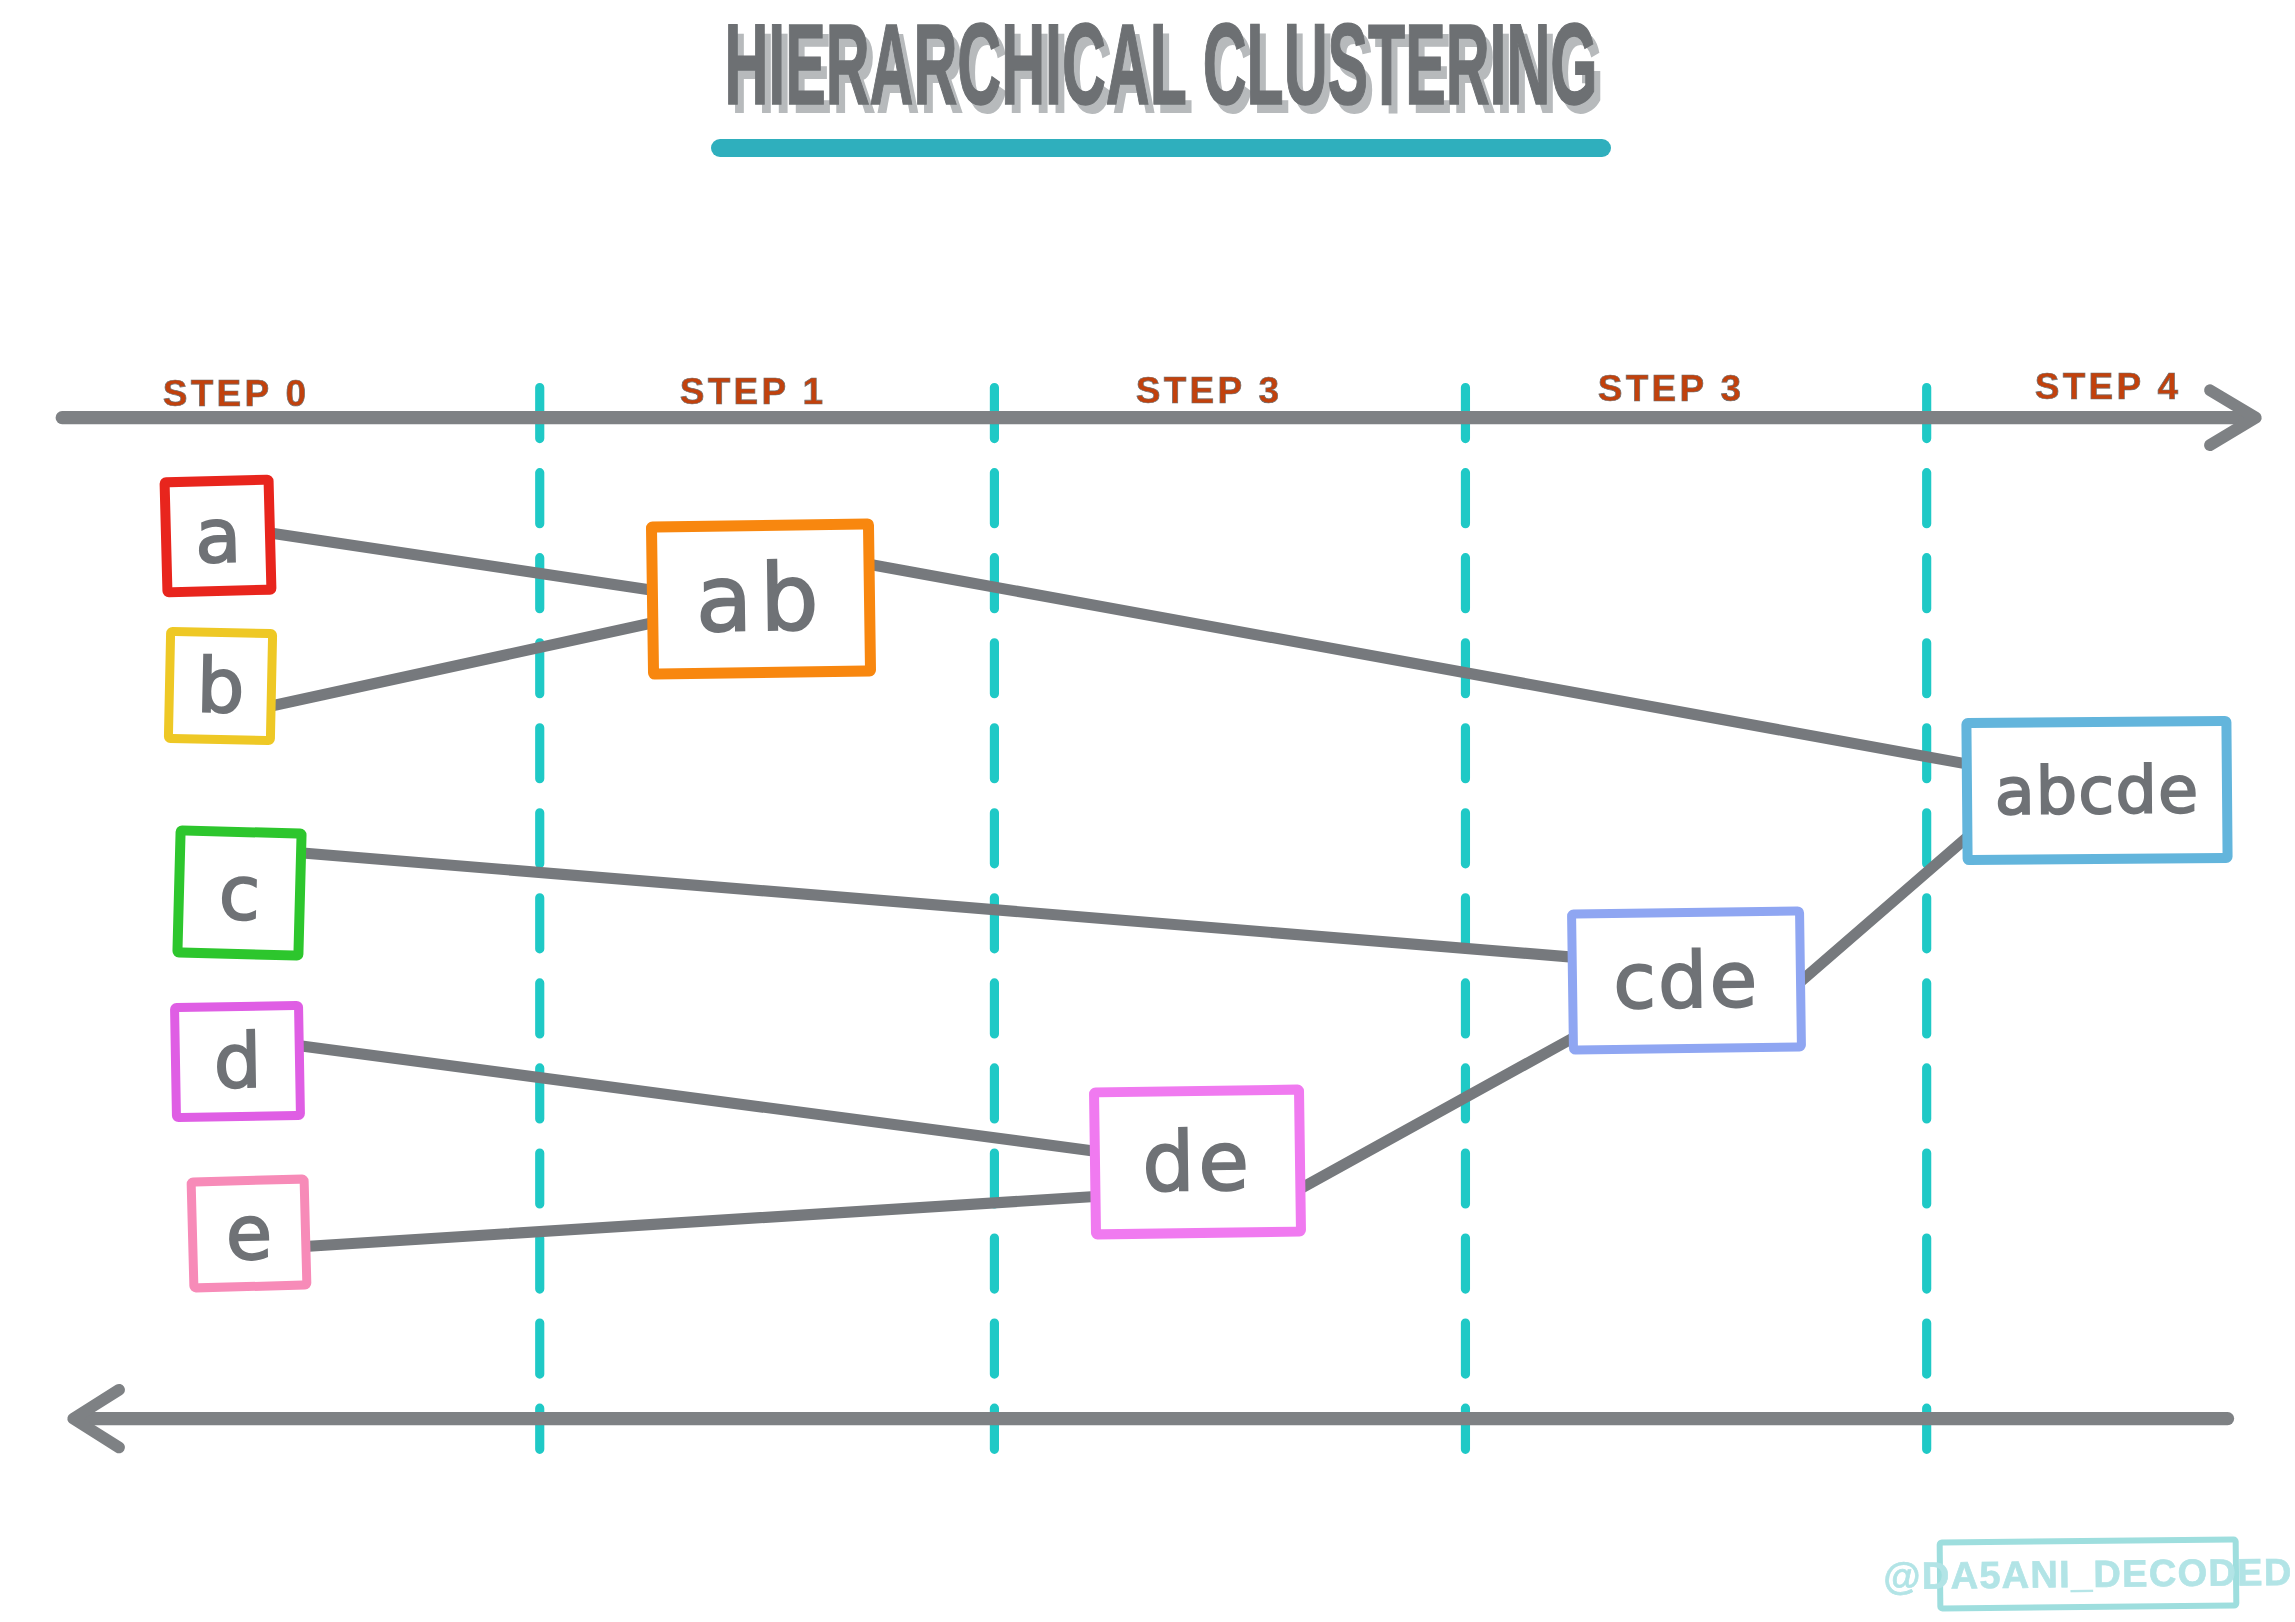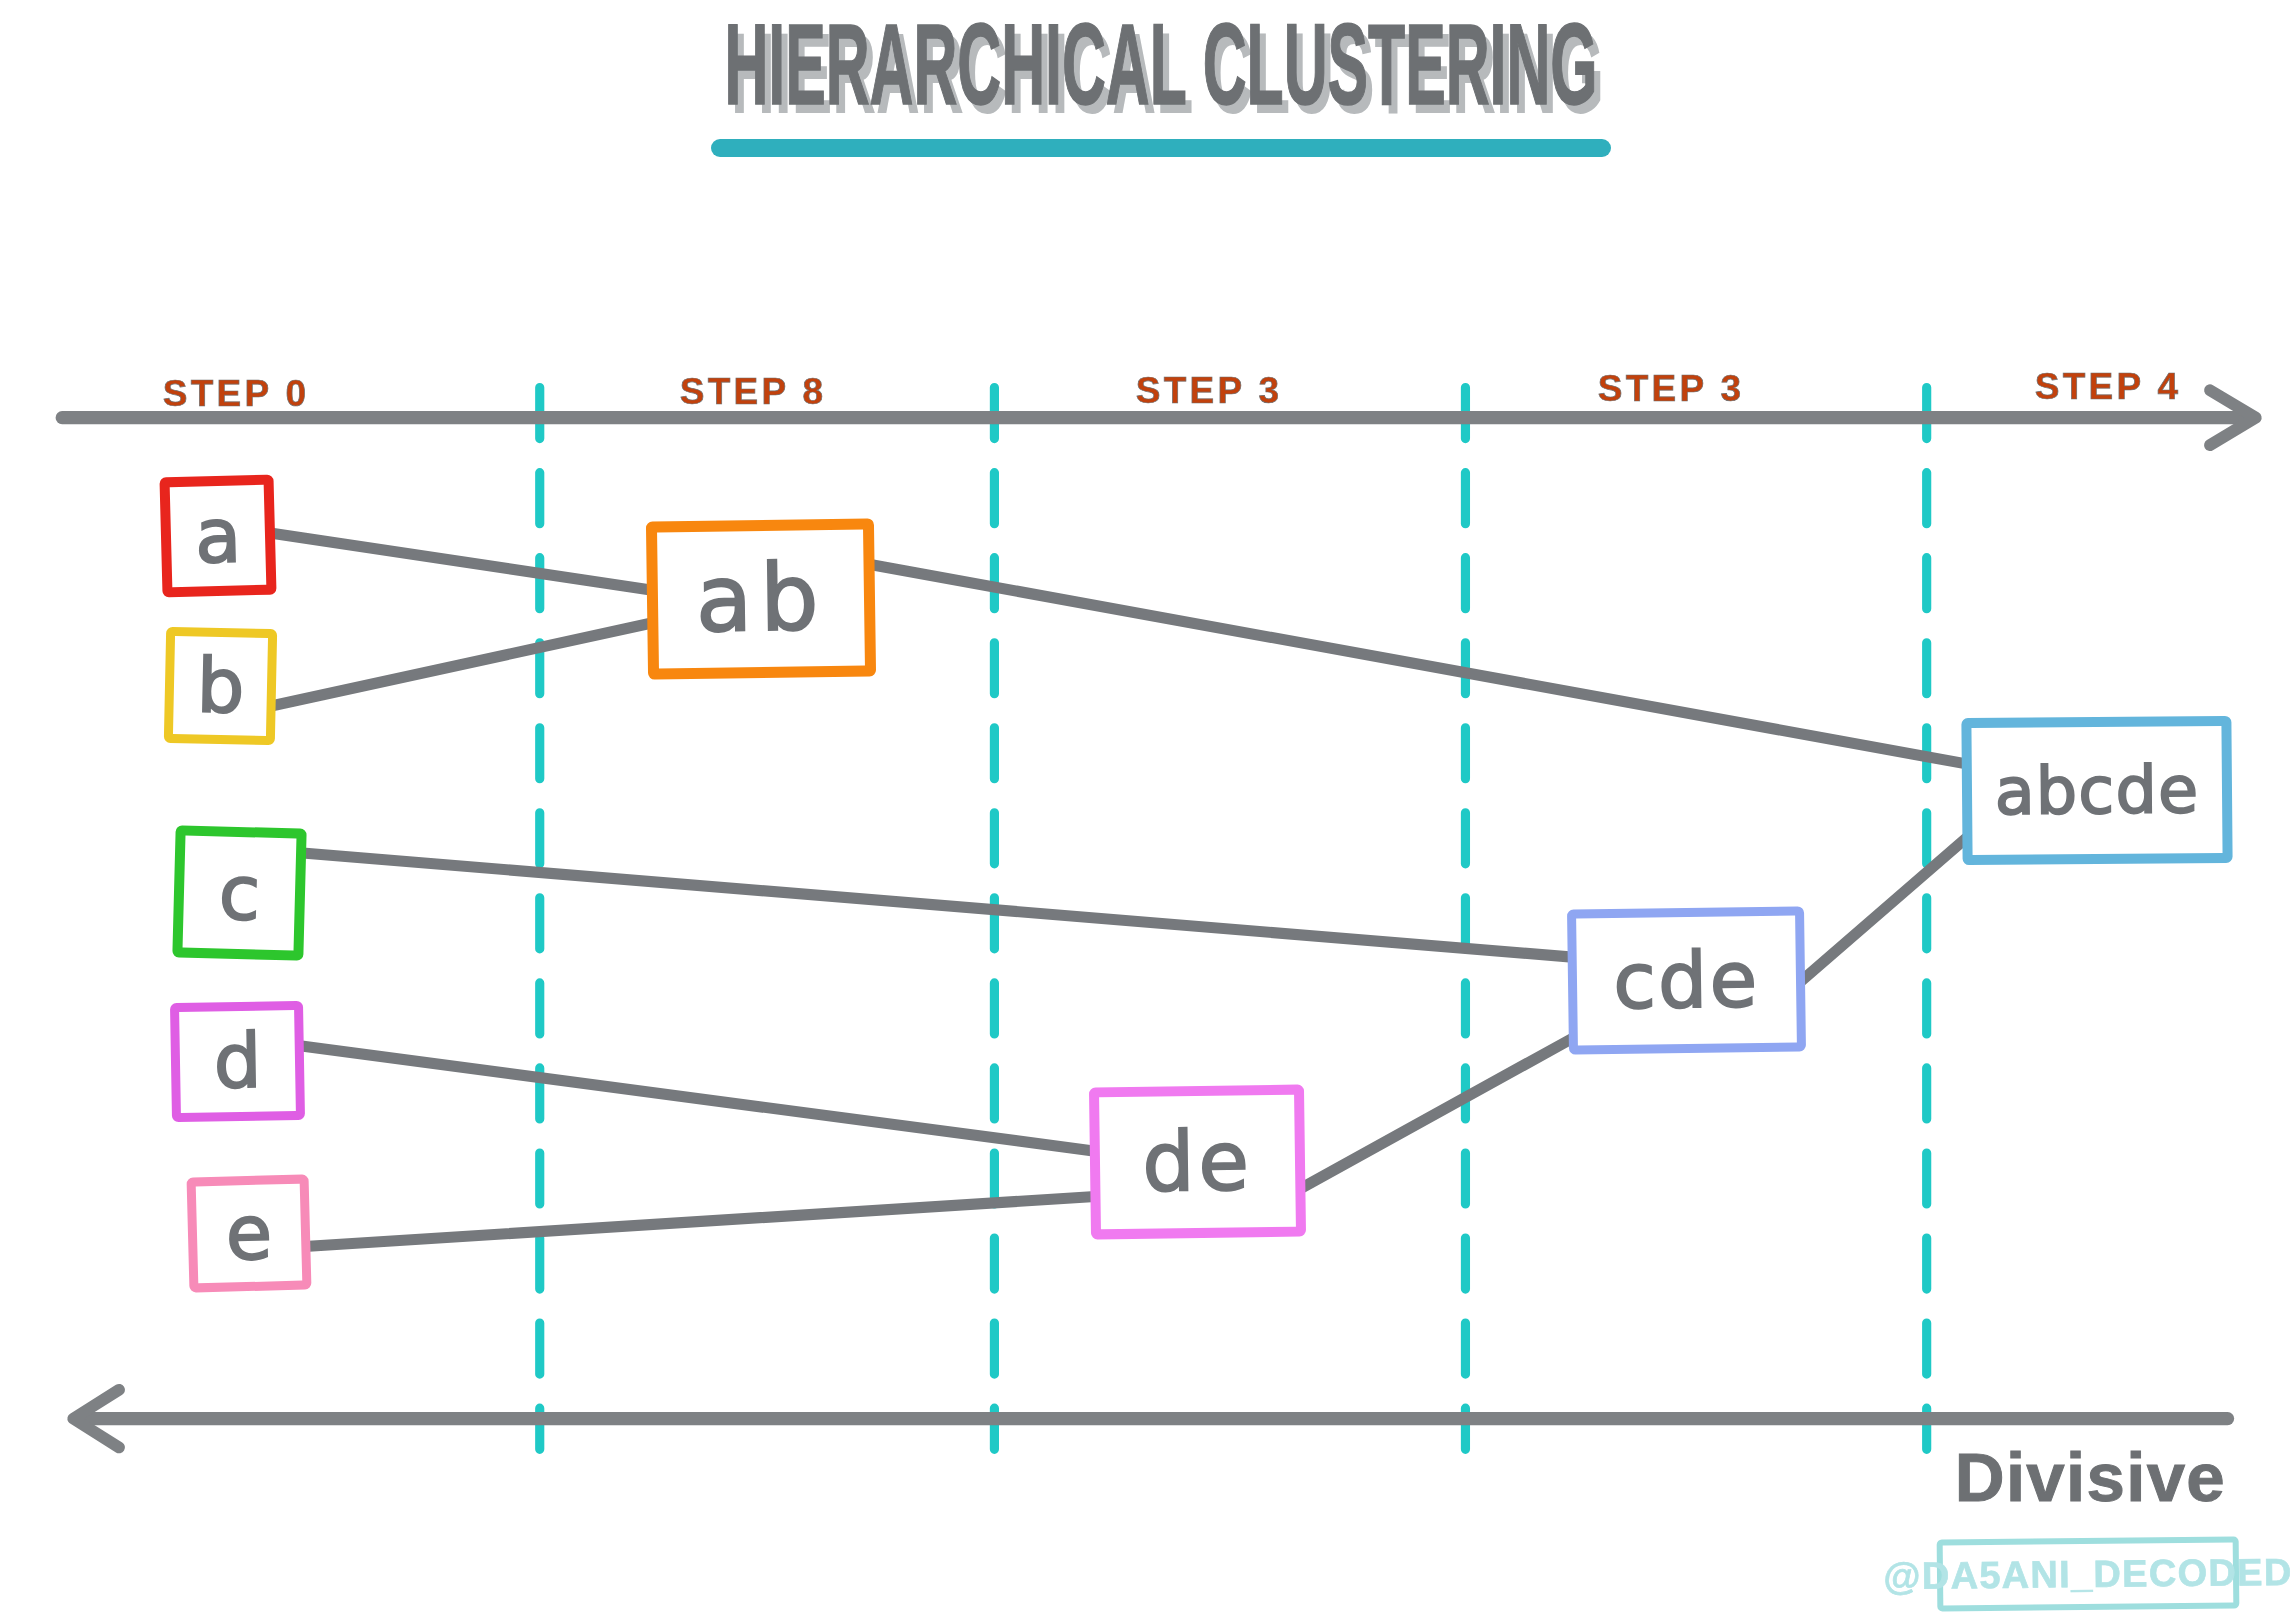--- a/index.html
+++ b/index.html
@@ -125,24 +125,23 @@
     <line x1="458" y1="1303" x2="2408" y2="1463" stroke-width="17" stroke-linecap="round" stroke="#76797d"></line>
     <line x1="458" y1="1598" x2="1680" y2="1760" stroke-width="17" stroke-linecap="round" stroke="#76797d"></line>
     <line x1="466" y1="1905" x2="1680" y2="1828" stroke-width="17" stroke-linecap="round" stroke="#76797d"></line>
     <line x1="1985" y1="1818" x2="2412" y2="1582" stroke-width="17" stroke-linecap="round" stroke="#76797d"></line>
     <line x1="2750" y1="1502" x2="3012" y2="1275" stroke-width="17" stroke-linecap="round" stroke="#76797d"></line>
   </svg>
 
   <div class="title">HIERARCHICAL CLUSTERING</div>
   <div class="title-underline" style="background-color: rgb(47, 175, 189);"></div>
 
-  <div class="divisive">Divisive</div>
 
   <div class="step-label step-0">STEP 0</div>
-  <div class="step-label step-1">STEP 8</div>
+  <div class="step-label step-1">STEP 1</div>
   <div class="step-label step-2">STEP 3</div>
   <div class="step-label step-3">STEP 3</div>
   <div class="step-label step-4">STEP 4</div>
 
   <div class="node node-a" style="border-color: rgb(232, 37, 29);">
     <span style="color: rgb(111, 114, 118);">a</span>
   </div>
   <div class="node node-b" style="border-color: rgb(238, 200, 37);">
     <span style="color: rgb(111, 114, 118);">b</span>
   </div>

